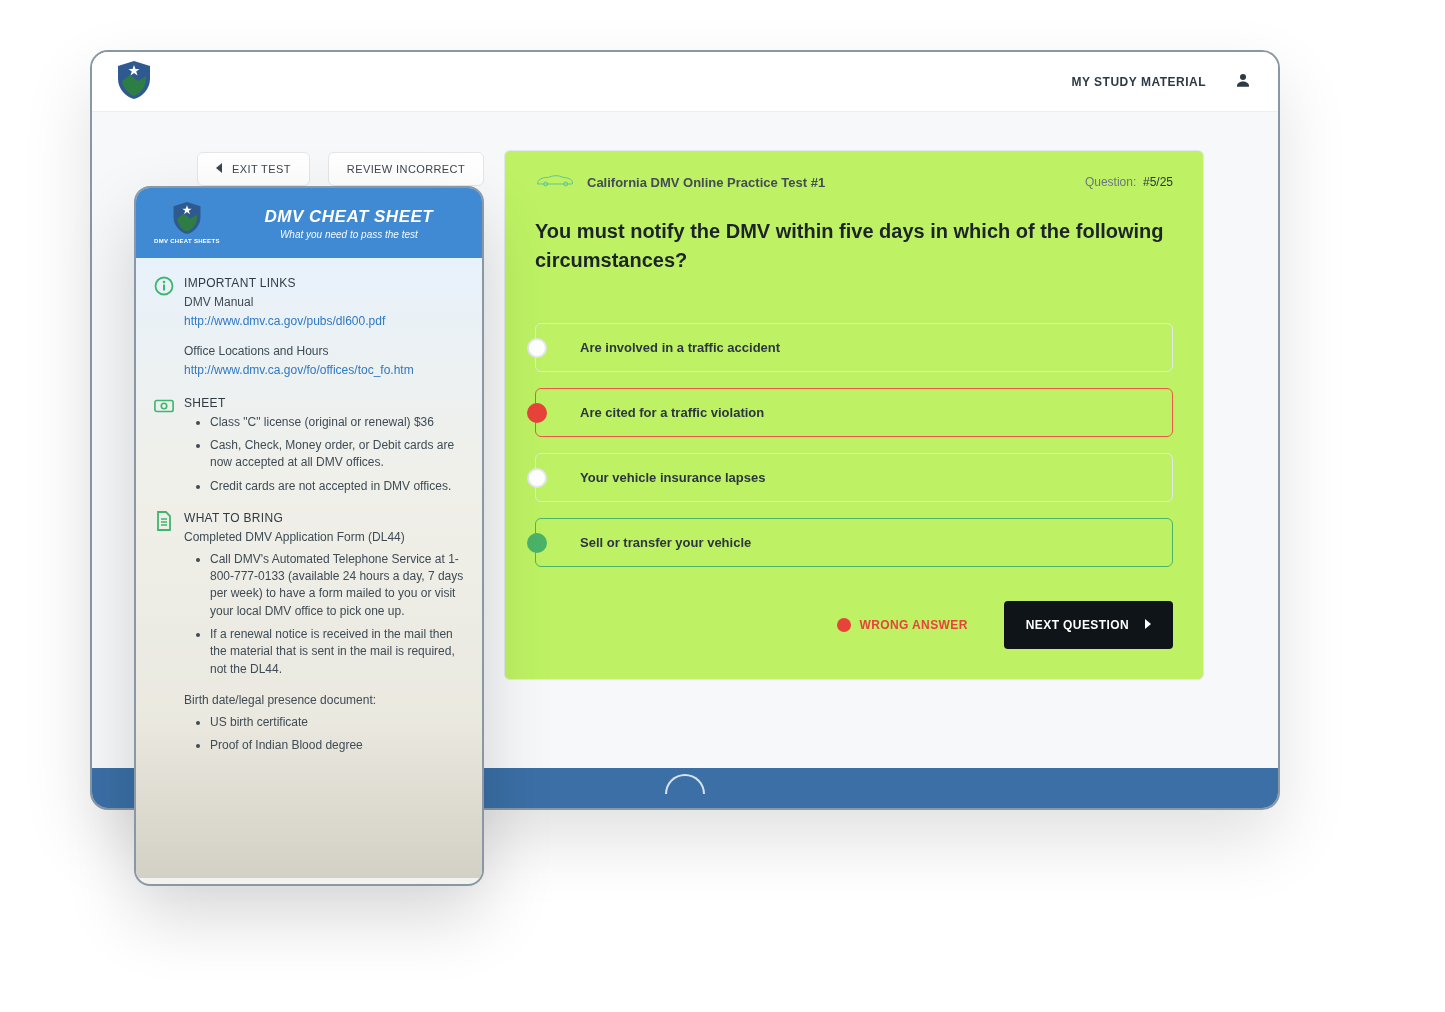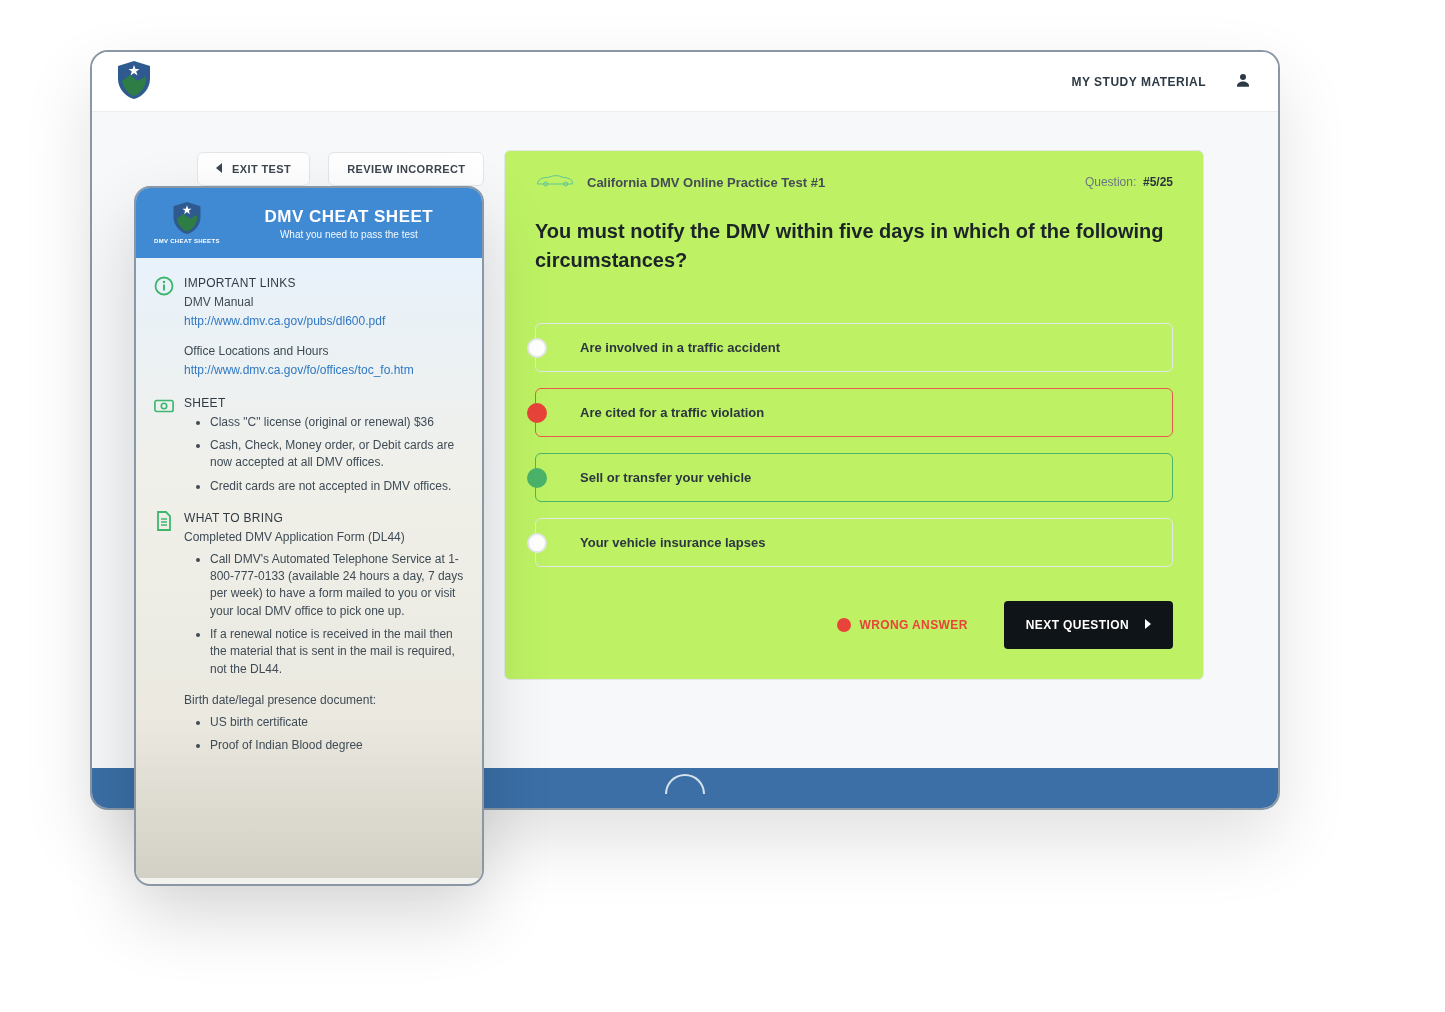--- a/index.html
+++ b/index.html
@@ -68,21 +68,21 @@
     top: 40px;
     display: flex;
     gap: 18px;
   }
   .ghost-btn {
     background: #ffffff;
     border: 1px solid #e3e7ea;
     border-radius: 6px;
     padding: 10px 18px;
     font-size: 11px;
-    font-weight: 700;
+    font-weight: 400;
     letter-spacing: 0.4px;
     color: #3c4650;
     display: flex;
     align-items: center;
     gap: 8px;
   }
 
   
   .quiz-card {
     position: absolute;
@@ -101,21 +101,21 @@
     gap: 12px;
   }
   .quiz-title-wrap {
     display: flex;
     align-items: center;
     gap: 12px;
   }
   .car-icon svg { width: 40px; height: 18px; }
   .quiz-title { font-size: 13px; color: #444c55; font-weight: 600; }
   .q-counter { font-size: 12px; color: #6b7680; }
-  .q-counter b { color: #2c3640; font-weight: 700; }
+  .q-counter b { color: #2c3640; font-weight: 400; }
 
   .question-text {
     margin-top: 24px;
     font-size: 20px;
     font-weight: 700;
     color: #1c2329;
     line-height: 1.45;
   }
 
   .answers {
@@ -224,21 +224,21 @@
   .cs-header {
     background: #3f8ad2;
     color: #ffffff;
     padding: 14px 18px;
     display: flex;
     align-items: center;
     gap: 14px;
   }
   .cs-logo { display:flex; flex-direction: column; align-items:center; gap:4px; }
   .cs-logo-text { font-size: 6px; font-weight: 700; letter-spacing: 0.3px; }
-  .cs-title-wrap { flex: 1; text-align: center; }
+  .cs-title-wrap { flex: 1; text-align: center; font-style: italic; }
   .cs-title { font-size: 17px; font-weight: 800; letter-spacing: 0.5px; }
   .cs-sub { font-size: 10px; margin-top: 2px; opacity: 0.95; }
 
   .cs-body {
     padding: 18px 18px 8px 18px;
     font-size: 12px;
     color: #3e4b55;
     background: linear-gradient(180deg, #e8f2fb 0%, #f0f0ea 35%, #e7e4d9 100%);
     position: relative;
     height: calc(100% - 76px);
@@ -330,22 +330,22 @@
           <span>Question:</span>
           &nbsp;<b>#5/25</b>
         </span>
       </div>
 
       <div class="question-text">You must notify the DMV within five days in which of the following circumstances?</div>
 
       <div class="answers">
         <div class="answer">Are involved in a traffic accident</div>
         <div class="answer wrong">Are cited for a traffic violation</div>
+        <div class="answer">Your vehicle insurance lapses</div>
         <div class="answer correct">Sell or transfer your vehicle</div>
-        <div class="answer">Your vehicle insurance lapses</div>
       </div>
 
       <div class="quiz-footer">
         <div class="wrong-msg">
           <span class="dot-red"></span>
           <span>WRONG ANSWER</span>
         </div>
         <button class="next-btn">
           <span>NEXT QUESTION</span>
           <span>

